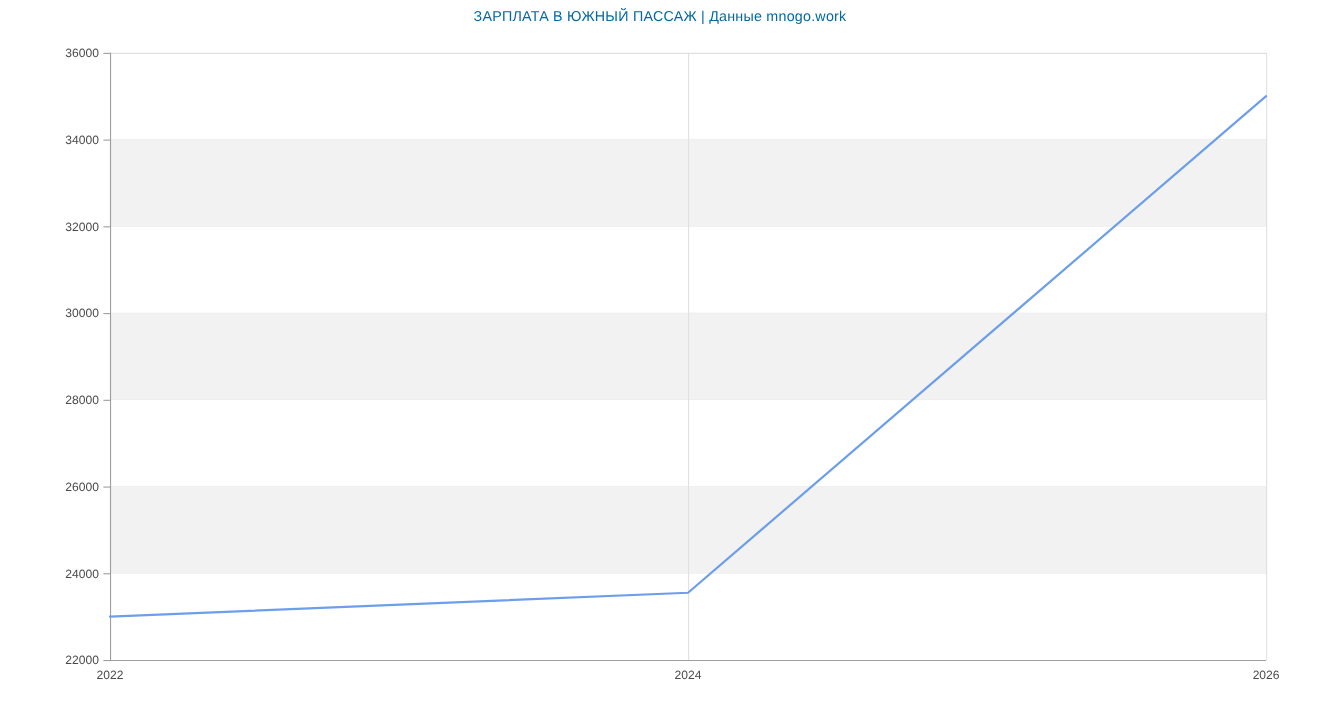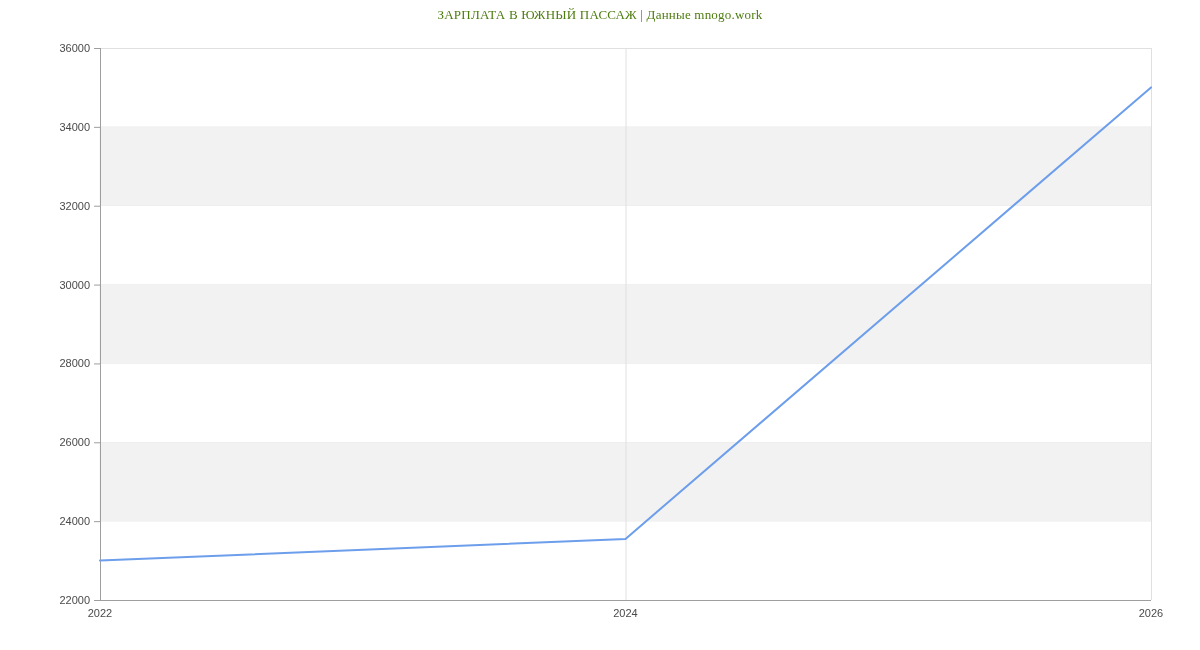--- a/index.html
+++ b/index.html
@@ -15,23 +15,22 @@
     background: #ffffff;
     overflow: hidden;
   }
   .chart-title {
     position: absolute;
     top: 7px;
     left: 0;
     width: 100%;
     text-align: center;
     font-size: 13px;
-    color: #4d7c0f;
+    color: #0369a1;
     letter-spacing: 0.2px;
-    font-family: Liberation Serif, serif;
   }
   .chart-svg {
     position: absolute;
     top: 0;
     left: 0;
   }
   .tick-label {
     font-family: "Liberation Sans", sans-serif;
     font-size: 11px;
     fill: #4a4a4a;

